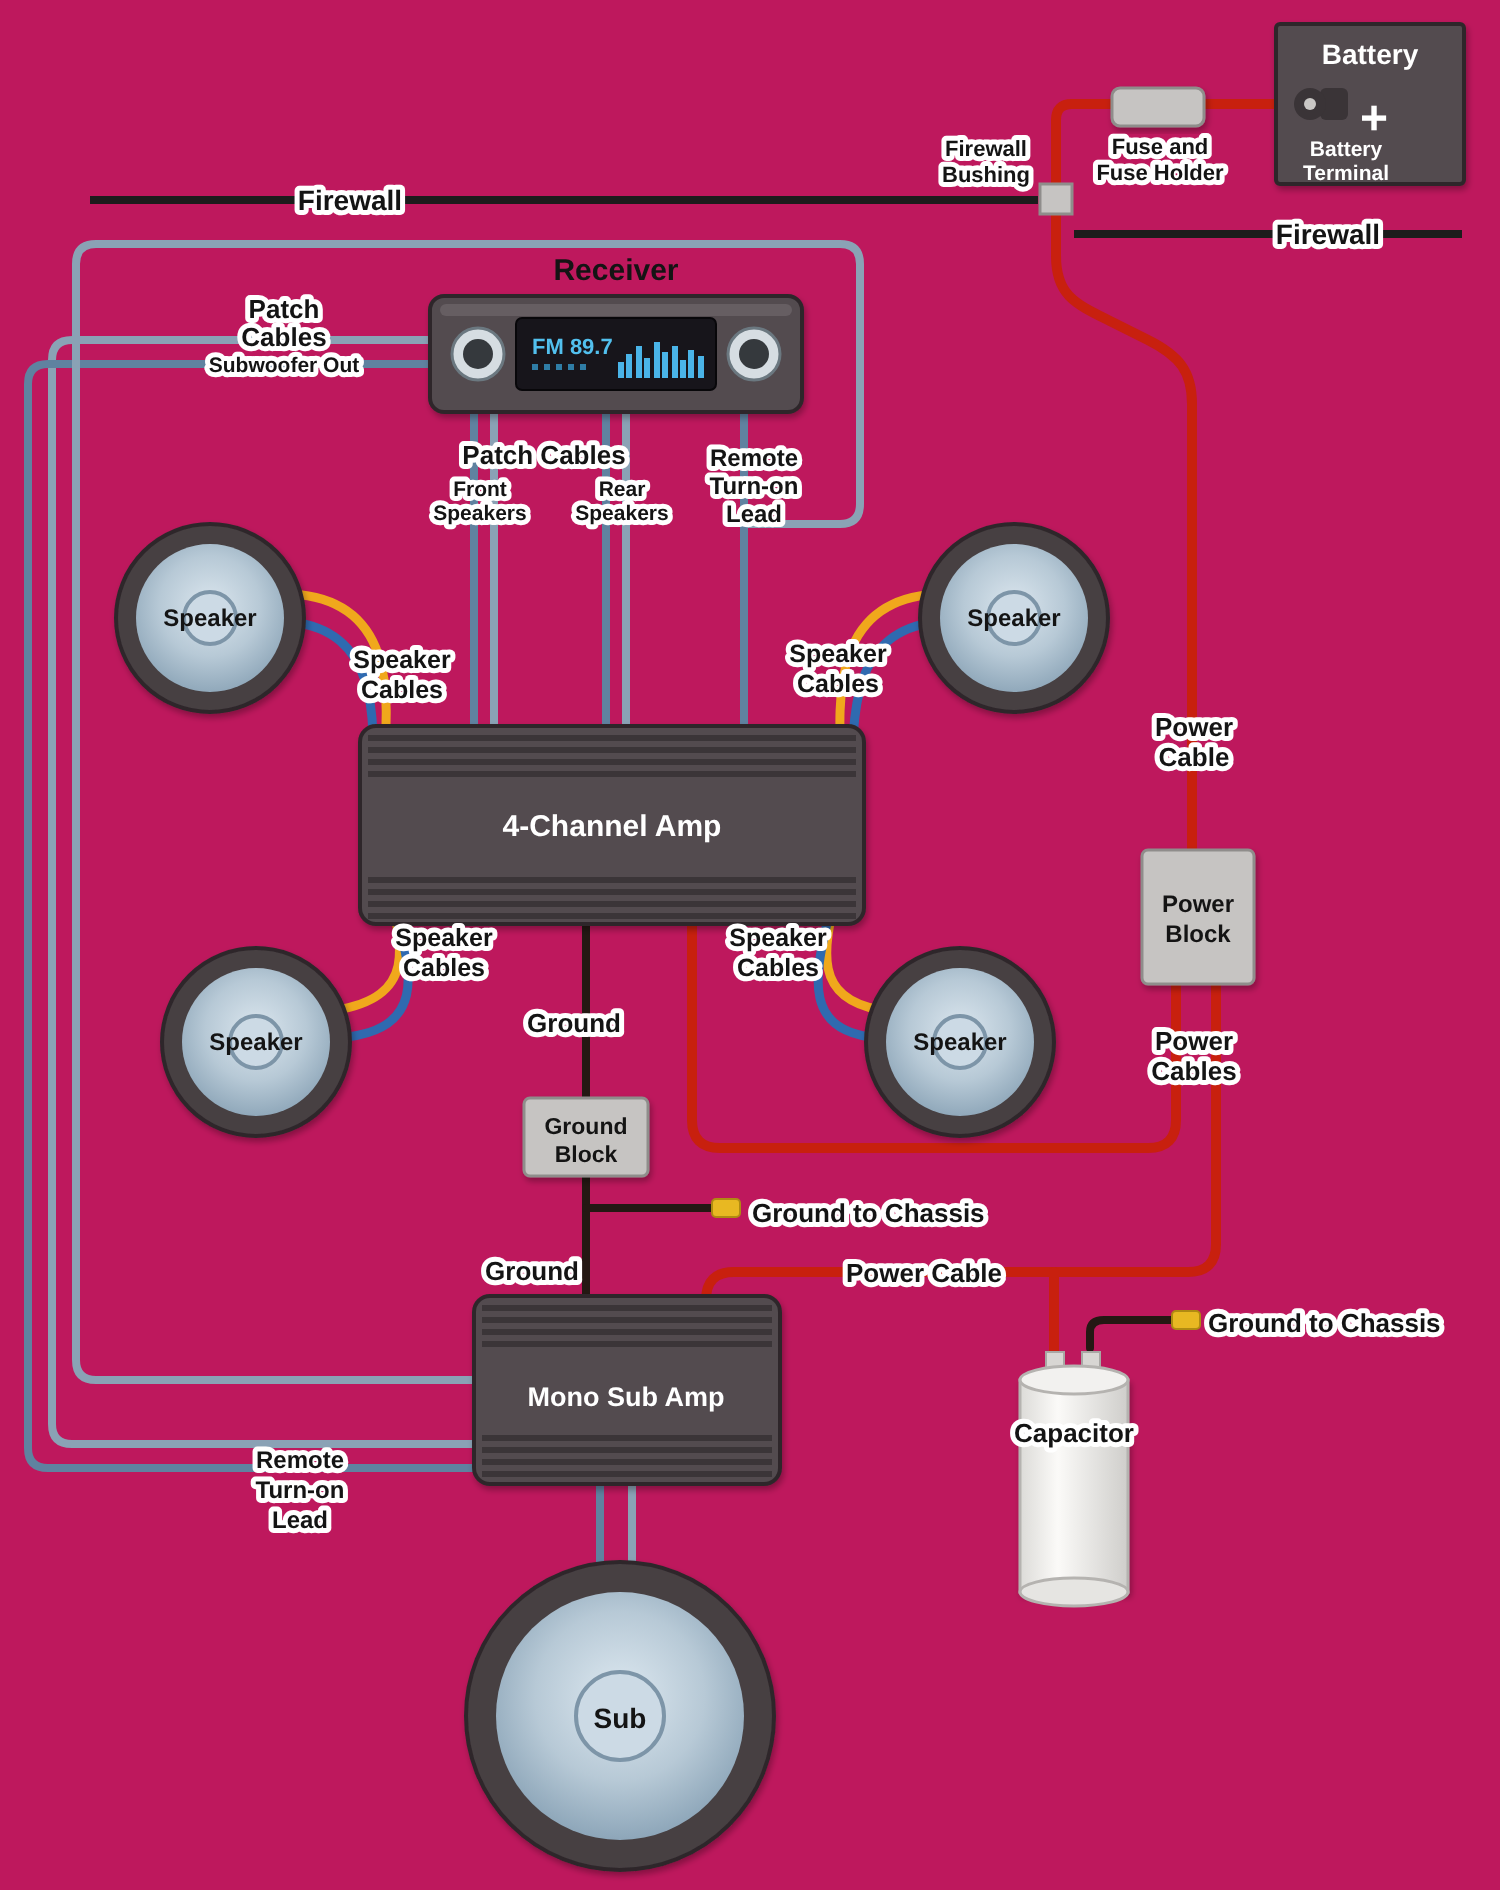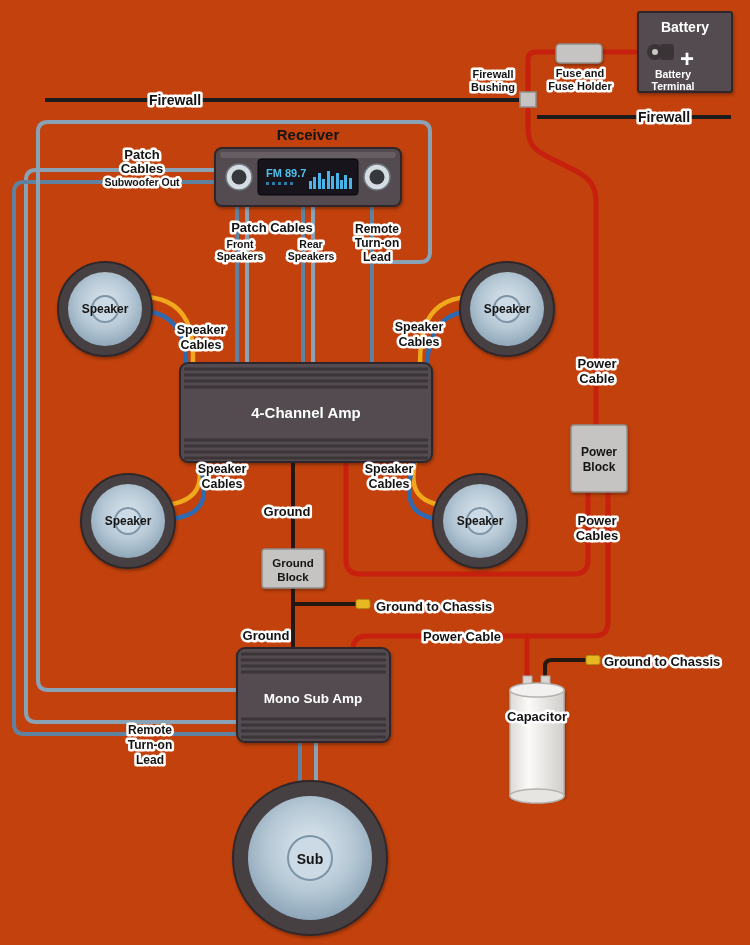--- a/index.html
+++ b/index.html
@@ -1,16 +1,16 @@
 <!DOCTYPE html>
 <html style="--power-cable: #c8200e; --ground-wire: #241813; --patch-cable: #8aa2b5; --patch-cable-dark: #5f82a0; --speaker-wire-yellow: #f0a81c; --speaker-wire-blue: #2f6ab0; --component-body: #534b4f; --component-fin: #3b3538; --block-fill: #c6c4c2; --block-border: #8f8d8b; --chassis-terminal: #e8b822; --display-text: #52c0ee; --firewall-line: #1c1c1c;"><head>
 <meta charset="utf-8">
 <style>
   html,body{margin:0;padding:0;background:#fff;}
-  #stage{position:relative;width:750px;height:945px;background:#c2410c;overflow:hidden;}
+  #stage{position:relative;width:750px;height:945px;background:#be185d;overflow:hidden;}
   svg{display:block;}
   text{font-family:"Liberation Sans", sans-serif;font-weight:700;}
   .t-dark{fill:#141414;}
   .t-white{fill:#ffffff;}
   .t-disp{fill:var(--display-text);}
   .halo{paint-order:stroke;stroke:#ffffff;stroke-width:5px;stroke-linejoin:round;}
   .wire-power{stroke:var(--power-cable);stroke-width:5;fill:none;stroke-linecap:round;}
   .wire-ground{stroke:var(--ground-wire);stroke-width:4;fill:none;stroke-linecap:round;}
   .wire-patch{stroke:var(--patch-cable);stroke-width:4;fill:none;stroke-linecap:round;}
   .wire-patch-dark{stroke:var(--patch-cable-dark);stroke-width:4;fill:none;stroke-linecap:round;}

